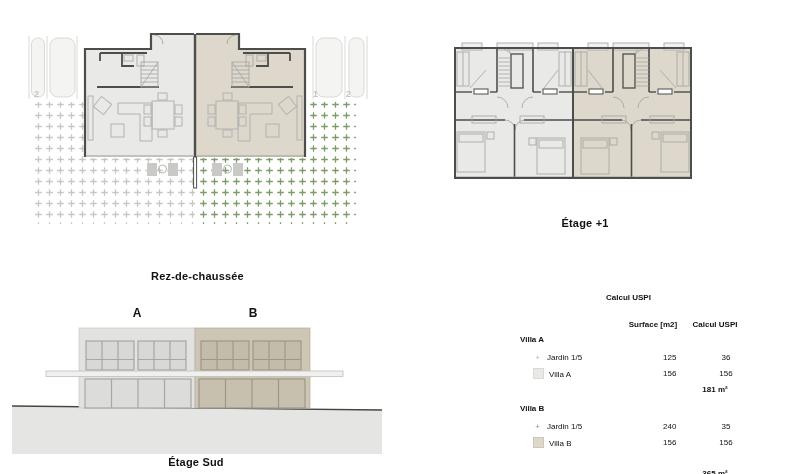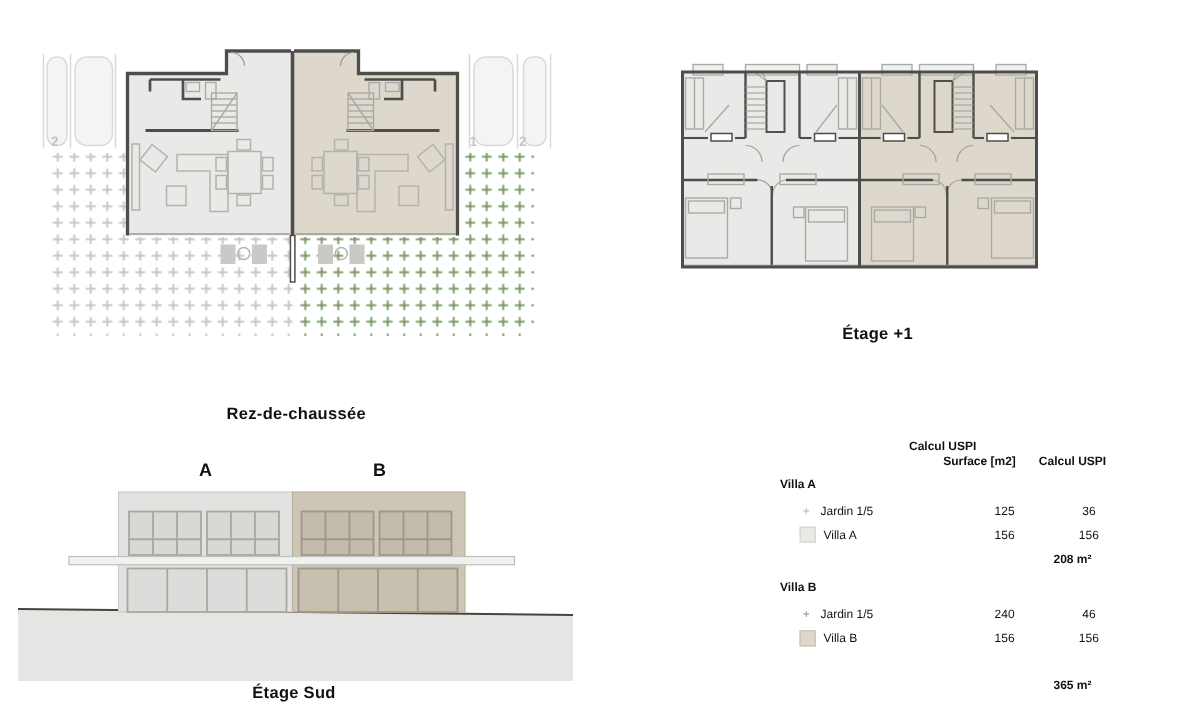--- a/index.html
+++ b/index.html
@@ -10,36 +10,36 @@
   svg { position:absolute; left:0; top:0; }
   .cap {
     position:absolute; font-weight:bold; font-size:11px; color:#111;
     text-align:center; letter-spacing:.2px;
   }
   .unit-label { position:absolute; font-weight:bold; font-size:12px; color:#111; text-align:center; }
 
   
   .uspi { position:absolute; left:502px; top:293px; width:252px; font-size:8px; color:#111; }
   .trow { display:flex; align-items:center; height:9px; }
-  .c1 { width:120px; display:flex; align-items:center; }
+  .c1 { width:120px; display:flex; align-items:flex-end; }
   .c2 { width:62px; text-align:center; }
   .c3 { width:62px; text-align:center; }
   .bold { font-weight:bold; }
   .title-row { padding-left:104px; font-weight:bold; }
   .group-row { padding-left:18px; font-weight:bold; }
   .indent { padding-left:31px; }
   .swatch { width:9px; height:9px; display:inline-flex; align-items:center; justify-content:center;
             margin-right:5px; flex:0 0 9px; font-size:8px; line-height:9px; }
   [data-swatch="garden-gray-swatch"] { color:#b3b3b0; }
   [data-swatch="garden-gray-swatch"]::after { content:"+"; }
   [data-swatch="garden-green-swatch"] { color:#7e9c6a; }
   [data-swatch="garden-green-swatch"]::after { content:"+"; }
   [data-swatch="villa-a-swatch"] { background:#e9e9e7; border:1px solid #d9d9d6; }
   [data-swatch="villa-b-swatch"] { background:#ddd8cb; border:1px solid #cdc7b8; }
-  .mt3{margin-top:1px}.mt5{margin-top:22px}.mt6{margin-top:6px}.mt7{margin-top:7px}
+  .mt3{margin-top:18px}.mt5{margin-top:22px}.mt6{margin-top:6px}.mt7{margin-top:7px}
   .mt9{margin-top:9px}.mt10{margin-top:10px}
 </style>
 </head>
 <body>
 
 <div class="canvas">
 
   <svg width="791" height="474" viewBox="0 0 791 474">
     <defs>
       <pattern id="pGray" width="11" height="11" patternUnits="userSpaceOnUse">
@@ -302,33 +302,33 @@
       <span class="c1 indent">
         <span class="swatch" data-swatch="villa-a-swatch"></span>
         <span>Villa A</span>
       </span>
       <span class="c2">156</span>
       <span class="c3">156</span>
     </div>
     <div class="trow mt7 bold">
       <span class="c1"></span>
         <span class="c2"></span>
-      <span class="c3">208 m²</span>
+      <span class="c3">181 m²</span>
     </div>
 
     <div class="trow mt10 group-row">
       <span>Villa B</span>
     </div>
     <div class="trow mt9">
       <span class="c1 indent">
         <span class="swatch" data-swatch="garden-green-swatch"></span>
         <span>Jardin 1/5</span>
       </span>
       <span class="c2">240</span>
-      <span class="c3">46</span>
+      <span class="c3">35</span>
     </div>
     <div class="trow mt7">
       <span class="c1 indent">
         <span class="swatch" data-swatch="villa-b-swatch"></span>
         <span>Villa B</span>
       </span>
       <span class="c2">156</span>
       <span class="c3">156</span>
     </div>
     <div class="trow mt5 bold">

